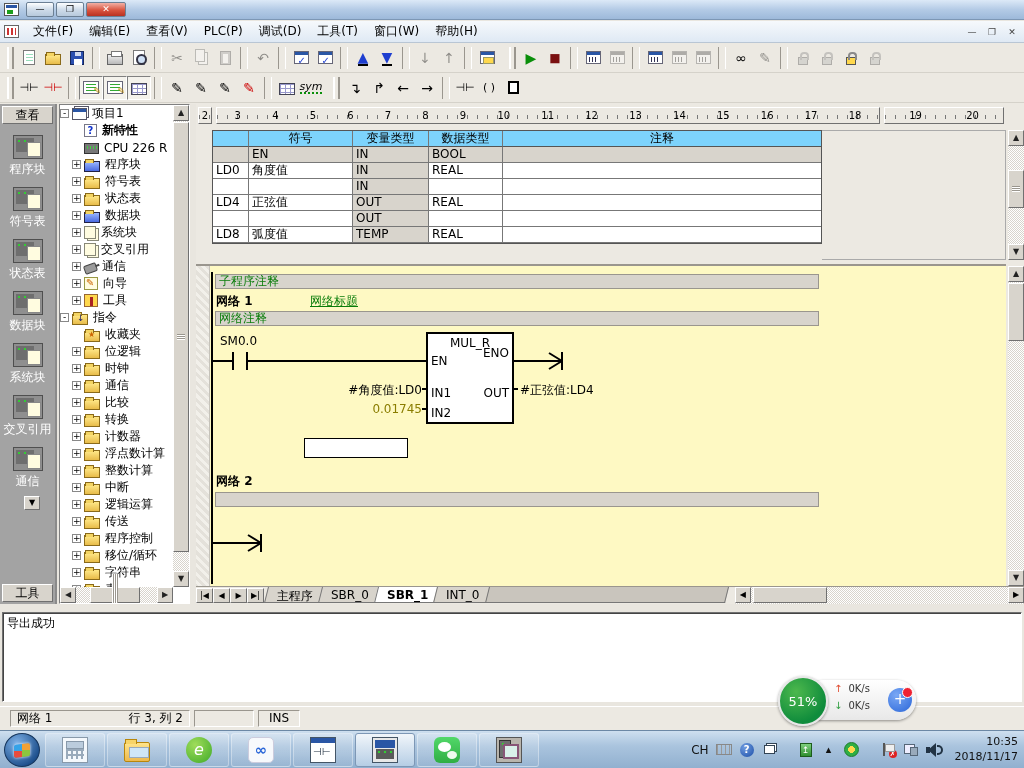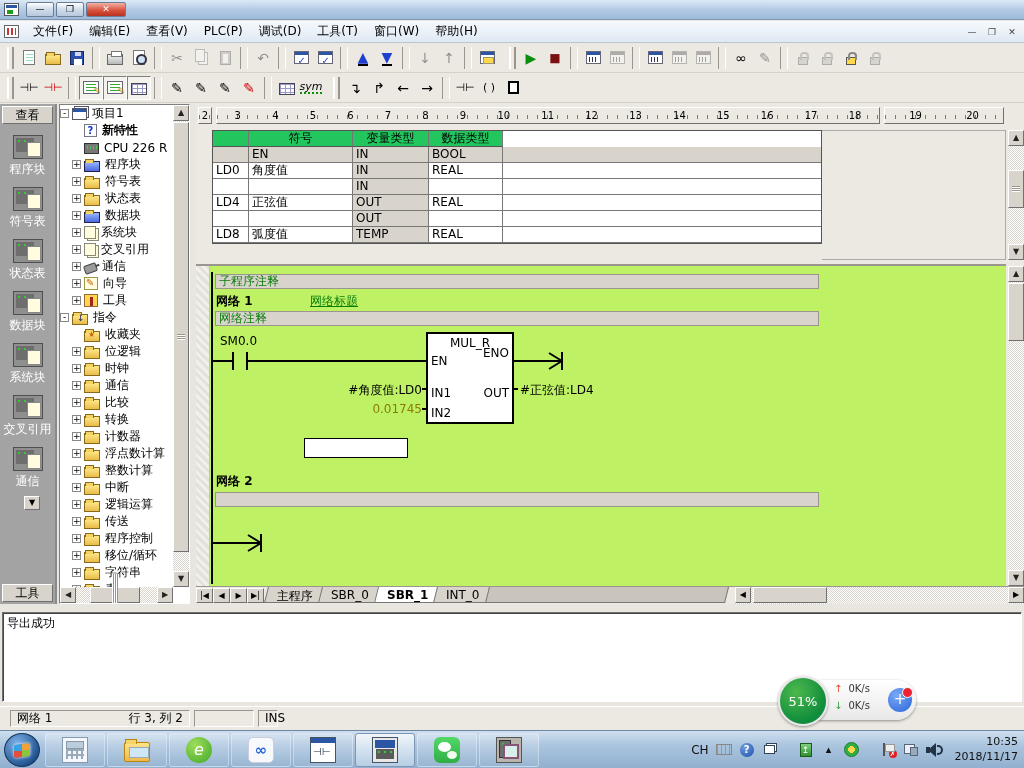--- a/index.html
+++ b/index.html
@@ -135,26 +135,26 @@
 
   
   .symtable { position:absolute; left:16px; top:26px; width:610px; border:1px solid #555; background:#fff; }
   .strow { display:flex; height:16px; }
   .strow > div { border-right:1px solid #777; border-bottom:1px solid #777; padding:0 3px; overflow:hidden; white-space:nowrap; font-size:12px; line-height:15px; }
   .strow .c0 { width:36px; flex:none; }
   .strow .c1 { width:104px; flex:none; }
   .strow .c2 { width:76px; flex:none; background:#d8d4cc; }
   .strow .c3 { width:74px; flex:none; }
   .strow .c4 { flex:1; border-right:none; }
-  .strow.head > div { background:#22c55e; text-align:center; border-bottom:1px solid #555; }
+  .strow.head > div { background:#7dd3fc; text-align:center; border-bottom:1px solid #555; }
   .strow.sel > div { background:#d8d4cc; }
   .tablefill { position:absolute; left:626px; top:26px; width:184px; height:130px; background:#ece9e2; border:1px solid #aaa; border-left:none; }
 
   
-  .ladder { position:absolute; left:0px; top:160px; width:810px; height:322px; background:#bef264; overflow:hidden; border-top:2px solid #9a968e; }
+  .ladder { position:absolute; left:0px; top:160px; width:810px; height:322px; background:#fef9c3; overflow:hidden; border-top:2px solid #9a968e; }
   .lmargin { position:absolute; left:0; top:0; width:14px; height:322px;
      background:repeating-linear-gradient(45deg,#e4e1da 0 3px,#f2f0ea 3px 6px); border-right:1px solid #c5c2ba; }
   .rail { position:absolute; left:15px; top:6px; width:2px; height:312px; background:#000; }
   .cmtbar { position:absolute; left:19px; width:604px; height:15px; background:#d8d4cc; border:1px solid #9a968e; color:#0a7d0a; font-size:12px; line-height:13px; padding:0 3px; }
   .netlabel { position:absolute; font-weight:bold; font-size:12px; }
   .nettitle { position:absolute; color:#0a7d0a; font-size:12px; }
   .lline { position:absolute; background:#000; height:2px; }
   .contactbar { position:absolute; width:2px; height:18px; background:#000; }
   .oplabel { position:absolute; font-size:12px; }
   .block { position:absolute; border:2px solid #000; background:#fff; }
@@ -172,21 +172,21 @@
   .tab.active { background:#fff; font-weight:bold; }
   .tabfill { width:240px; height:16px; background:#c9c5bd; border:1px solid #777; border-top:none; margin-left:-4px; transform:skewX(-14deg); }
   .hscroll { position:relative; flex:1; height:17px; background:repeating-conic-gradient(#fff 0 25%, #d8d4cc 0 50%) 0 0/2px 2px; margin-left:8px; }
 
   
   .outputwin { position:absolute; left:2px; top:612px; width:1020px; height:90px; background:#fff; border:1px solid; border-color:#707070 #fff #fff #707070; box-shadow:inset 1px 1px 0 #444; padding:2px 4px; }
   .statusbar { position:absolute; left:0; top:706px; width:1024px; height:24px; background:#ece9e2; border-top:1px solid #fff; display:flex; align-items:center; padding:0 6px; }
   .statusbar .ready { flex:1; }
   .spanel { height:17px; border:1px solid; border-color:#9a968e #fff #fff #9a968e; padding:0 6px; margin-left:4px; line-height:15px; }
   .spanel.pos { width:180px; display:flex; justify-content:space-between; }
-  .spanel.ins { width:20px; text-align:center; }
+  .spanel.ins { width:42px; text-align:center; }
 
   
   .widget { position:absolute; left:778px; top:676px; width:140px; height:52px; z-index:50; }
   .wbubble { position:absolute; left:26px; top:4px; width:112px; height:40px; background:linear-gradient(#fff,#e8e8e8); border-radius:20px; box-shadow:0 1px 3px rgba(0,0,0,.4); }
   .wcircle { position:absolute; left:0; top:0; width:50px; height:50px; border-radius:50%; background:radial-gradient(circle at 35% 30%,#4db84d,#0f8c3c 70%); border:2px solid #e7e7e7; box-shadow:0 1px 3px rgba(0,0,0,.4); color:#fff; font-size:13px; display:flex; align-items:center; justify-content:center; }
   .wrow { position:absolute; left:56px; font-size:10px; color:#333; display:flex; gap:6px; align-items:center; }
   .wup { top:7px; } .wdown { top:24px; }
   .arrow-up { color:#e04b2f; } .arrow-down { color:#2f9e3f; }
   .wapp { position:absolute; right:6px; top:12px; width:24px; height:24px; border-radius:50%; background:radial-gradient(circle at 35% 30%,#7aa8f5,#2a66d8); color:#fff; text-align:center; line-height:23px; font-size:15px; }
   .wapp::after { content:""; position:absolute; right:-1px; top:-1px; width:9px; height:9px; background:#e23; border-radius:50%; border:1px solid #fff; }
@@ -703,20 +703,21 @@
           <span>20</span>
         </span>
     </div>
 
     <div class="symtable">
       <div class="strow head">
         <div class="c0"></div>
         <div class="c1">符号</div>
         <div class="c2">变量类型</div>
         <div class="c3">数据类型</div>
+        <div class="c4">注释</div>
       </div>
       <div id="symtable-rows">
           <div class="strow sel">
             <div class="c0"></div>
             <div class="c1">EN</div>
             <div class="c2">IN</div>
             <div class="c3">BOOL</div>
             <div class="c4"></div>
           </div>
           <div class="strow">

